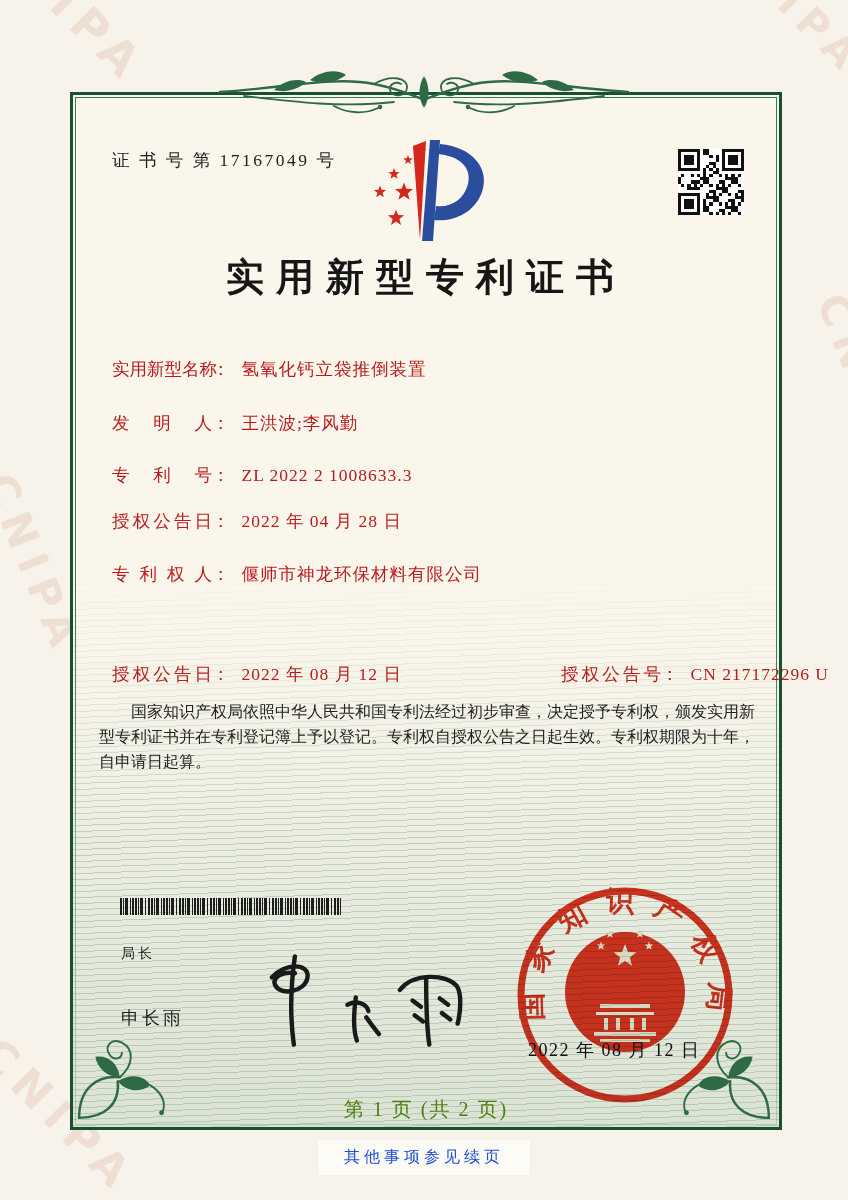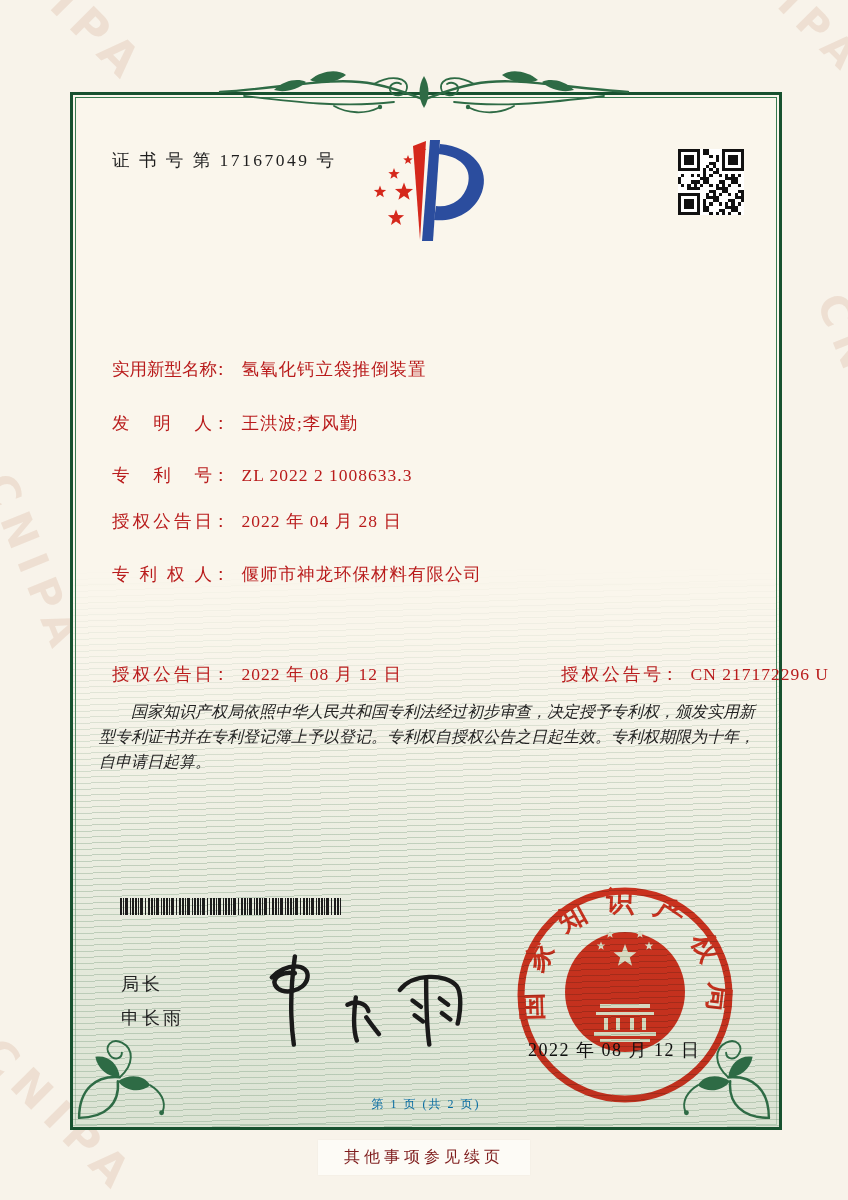--- a/index.html
+++ b/index.html
@@ -40,42 +40,42 @@
   .logo{position:absolute;left:360px;top:134px;width:130px;height:112px;}
   .title{position:absolute;left:70px;top:252px;width:712px;text-align:center;
     font-size:38px;font-weight:600;letter-spacing:12px;color:#161616;}
 
   .frow{position:absolute;left:112px;font-size:17.5px;white-space:nowrap;color:#b91c1c;}
   .flabel{display:inline-block;width:100px;text-align:justify;text-align-last:justify;}
   .fvalue{margin-left:12px;letter-spacing:1px;}
   .fcol2{position:absolute;left:449px;top:0;white-space:nowrap;}
 
   .paras{position:absolute;left:99px;top:699px;width:656px;font-size:16px;
-    font-style:italic;line-height:25px;text-align:justify;color:#222;}
+    line-height:25px;text-align:justify;color:#222;}
   .paras p{margin:0 0 2px 0;text-indent:2em;}
 
   .barcode{position:absolute;left:120px;top:898px;width:226px;height:17px;font-size:0;}
   .barcode i{display:inline-block;height:100%;background:#1c1c1c;vertical-align:top;}
 
-  .sig-title{position:absolute;left:121px;top:972px;font-size:18px;letter-spacing:3px;
+  .sig-title{position:absolute;left:121px;top:945px;font-size:14px;letter-spacing:3px;
     font-family:Liberation Mono, monospace;}
   .sig-name{position:absolute;left:121px;top:1006px;font-size:18px;letter-spacing:3px;
     font-family:"Liberation Sans","DejaVu Sans",sans-serif;}
   .sig-hand{position:absolute;left:255px;top:950px;}
 
   .seal{position:absolute;left:512px;top:882px;width:226px;height:226px;
     mix-blend-mode:multiply;opacity:0.96;z-index:5;}
   .seal-date{position:absolute;left:528px;top:1038px;font-size:18px;letter-spacing:1.5px;
     color:#101010;z-index:6;white-space:nowrap;}
 
   .page-info{position:absolute;left:70px;top:1096px;width:712px;text-align:center;
-    font-size:12px;letter-spacing:2px;color:#0369a1;z-index:6;}
+    font-size:20px;letter-spacing:2px;color:#4d7c0f;z-index:6;}
 
   .cont-note{position:absolute;left:50%;top:1140px;transform:translateX(-50%);
-    background:#fdfbf6;padding:7px 26px;font-size:16px;letter-spacing:4px;color:#7f1d1d;
+    background:#fdfbf6;padding:7px 26px;font-size:16px;letter-spacing:4px;color:#1d4ed8;
     box-shadow:0 0 2px rgba(0,0,0,0.04);}
 </style>
 </head>
 <body>
 
 <div id="page">
 
   <div class="wm" style="left:-36px;top:-24px;font-size:46px;transform:rotate(45deg);">CNIPA</div>
   <div class="wm" style="left:700px;top:-20px;font-size:40px;transform:rotate(45deg);">CNIPA</div>
   <div class="wm" style="left:770px;top:360px;font-size:42px;transform:rotate(68deg);">CNIPA</div>
@@ -275,20 +275,21 @@
     <g id="logo-stars">
         <polygon points="63.00,12.50 63.86,14.81 66.33,14.92 64.40,16.45 65.06,18.83 63.00,17.47 60.94,18.83 61.60,16.45 59.67,14.92 62.14,14.81" fill="#d5281c"></polygon>
         <polygon points="48.00,21.00 49.23,24.30 52.76,24.45 50.00,26.65 50.94,30.05 48.00,28.10 45.06,30.05 46.00,26.65 43.24,24.45 46.77,24.30" fill="#d5281c"></polygon>
         <polygon points="34.00,34.00 35.48,37.96 39.71,38.15 36.40,40.78 37.53,44.85 34.00,42.52 30.47,44.85 31.60,40.78 28.29,38.15 32.52,37.96" fill="#d5281c"></polygon>
         <polygon points="20.00,51.50 21.60,55.79 26.18,55.99 22.60,58.84 23.82,63.26 20.00,60.73 16.18,63.26 17.40,58.84 13.82,55.99 18.40,55.79" fill="#d5281c"></polygon>
         <polygon points="44.00,48.50 46.35,54.77 53.04,55.06 47.79,59.23 49.58,65.69 44.00,61.99 38.42,65.69 40.21,59.23 34.96,55.06 41.65,54.77" fill="#d5281c"></polygon>
         <polygon points="36.00,75.50 38.10,81.11 44.08,81.37 39.40,85.10 41.00,90.88 36.00,87.57 31.00,90.88 32.60,85.10 27.92,81.37 33.90,81.11" fill="#d5281c"></polygon>
       </g>
   </svg>
 
+  <div class="title">实用新型专利证书</div>
 
   <div class="frow" style="top:357px">
     <span class="flabel">实用新型名称</span><span>：</span><span class="fvalue">氢氧化钙立袋推倒装置</span>
   </div>
   <div class="frow" style="top:411px">
     <span class="flabel">发明人</span><span>：</span><span class="fvalue">王洪波;李风勤</span>
   </div>
   <div class="frow" style="top:463px">
     <span class="flabel">专利号</span><span>：</span><span class="fvalue">ZL 2022 2 1008633.3</span>
   </div>

